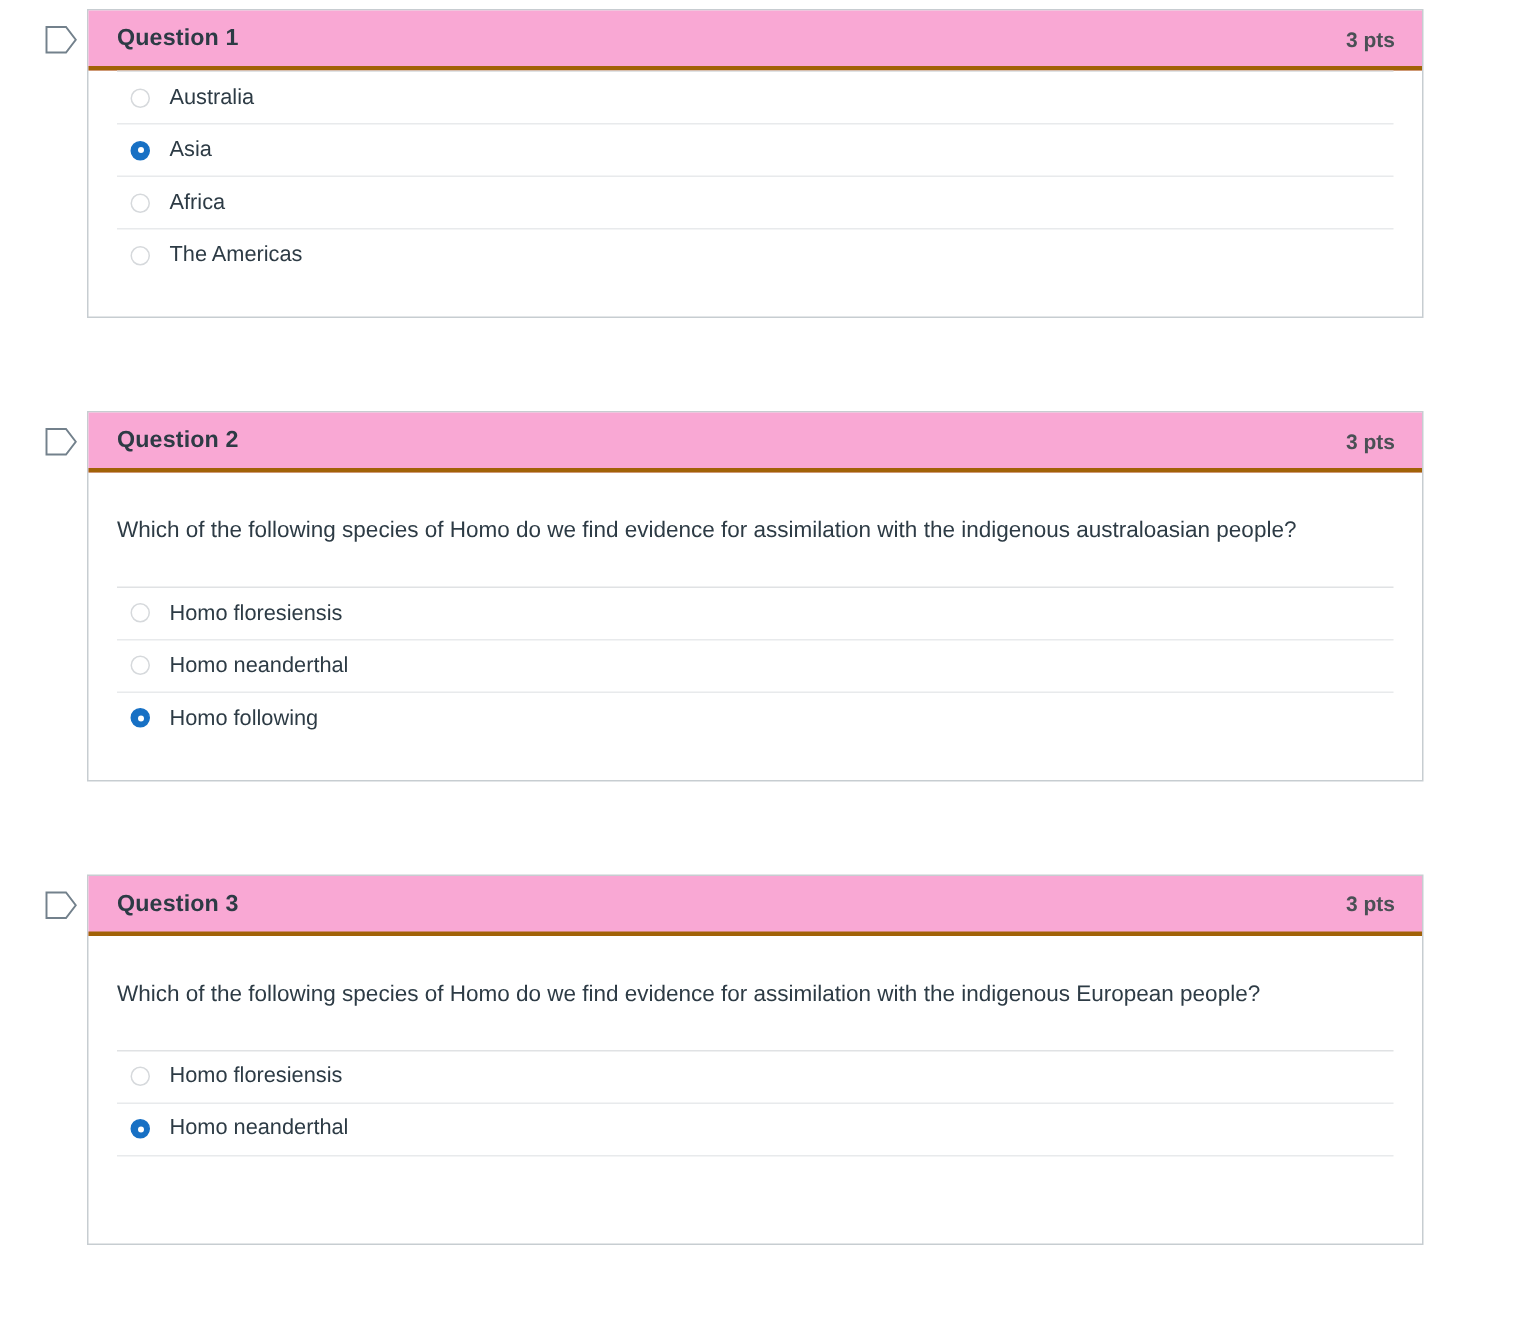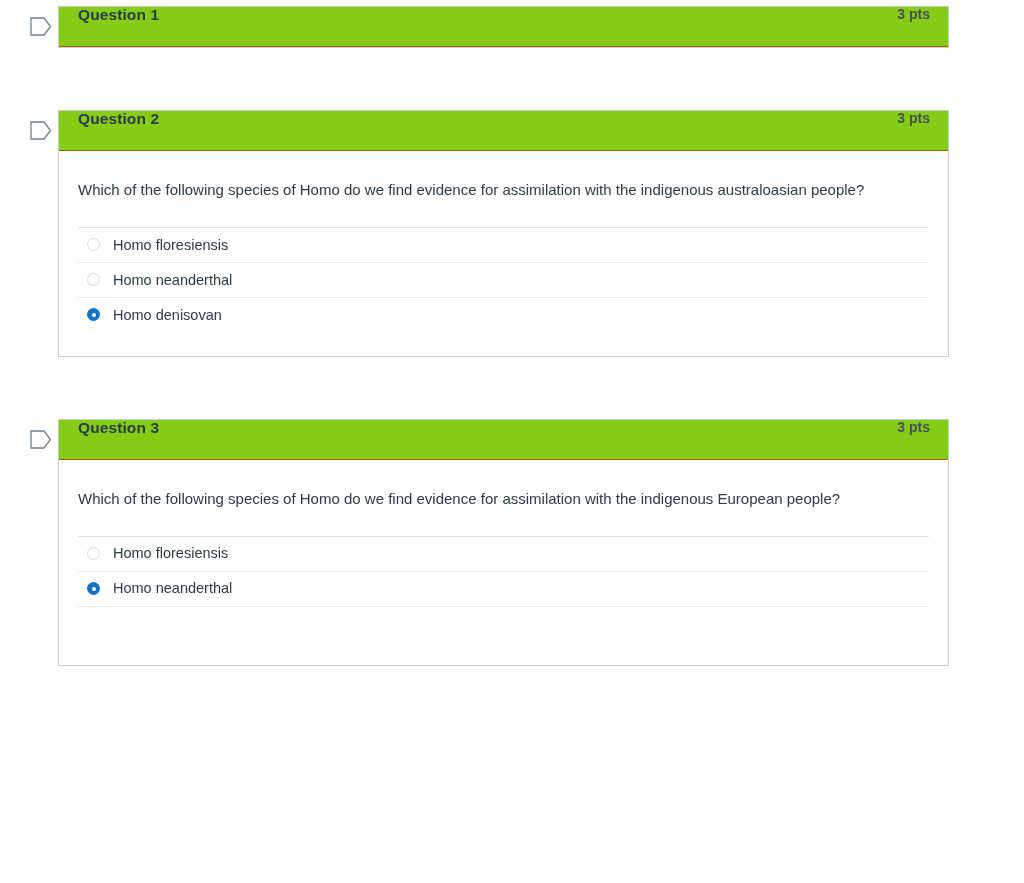--- a/index.html
+++ b/index.html
@@ -49,25 +49,25 @@
 
   .question-box {
     margin-left: 58px;
     margin-right: 75px;
     border: 1px solid #c7cdd1;
     background: #ffffff;
     box-sizing: border-box;
   }
 
   .question-header {
-    background: #84cc16;
-    border-bottom: 1px solid #a16207;
+    background: #f9a8d4;
+    border-bottom: 3px solid #a16207;
     height: 40px;
     display: flex;
-    align-items: flex-start;
+    align-items: center;
     justify-content: space-between;
     padding: 0 18px 0 19px;
     box-sizing: border-box;
   }
   .question-name {
     font-size: 15.5px;
     font-weight: bold;
     letter-spacing: 0.1px;
     color: #2D3B45;
     line-height: 1;
@@ -150,20 +150,41 @@
       <svg class="flag-icon" viewBox="0 0 22 19">
         <path d="M1 1 H14 L20.5 9.5 L14 18 H1 Z" fill="none" stroke="#73818c" stroke-width="1.3"></path>
       </svg>
     </div>
     <div class="question-box">
       <div class="question-header">
         <span class="question-name">Question 1</span>
         <span class="question-points">3 pts</span>
       </div>
       <div class="question-body">
+        <div class="answers">
+  <div class="answer-row">
+    <span class="radio"></span>
+    <span class="answer-text">Australia</span>
+  </div>
+
+  <div class="answer-row">
+    <span class="radio checked"></span>
+    <span class="answer-text">Asia</span>
+  </div>
+
+  <div class="answer-row">
+    <span class="radio"></span>
+    <span class="answer-text">Africa</span>
+  </div>
+
+  <div class="answer-row">
+    <span class="radio"></span>
+    <span class="answer-text">The Americas</span>
+  </div>
+</div>
       </div>
     </div>
   </div>
 
   <div class="question-block">
     <div class="flag-holder">
       <svg class="flag-icon" viewBox="0 0 22 19">
         <path d="M1 1 H14 L20.5 9.5 L14 18 H1 Z" fill="none" stroke="#73818c" stroke-width="1.3"></path>
       </svg>
     </div>
@@ -180,21 +201,21 @@
     <span class="answer-text">Homo floresiensis</span>
   </div>
 
   <div class="answer-row">
     <span class="radio"></span>
     <span class="answer-text">Homo neanderthal</span>
   </div>
 
   <div class="answer-row">
     <span class="radio checked"></span>
-    <span class="answer-text">Homo denisovan</span>
+    <span class="answer-text">Homo following</span>
   </div>
 
 </div>
       </div>
     </div>
   </div>
 
   <div class="question-block">
     <div class="flag-holder">
       <svg class="flag-icon" viewBox="0 0 22 19">

